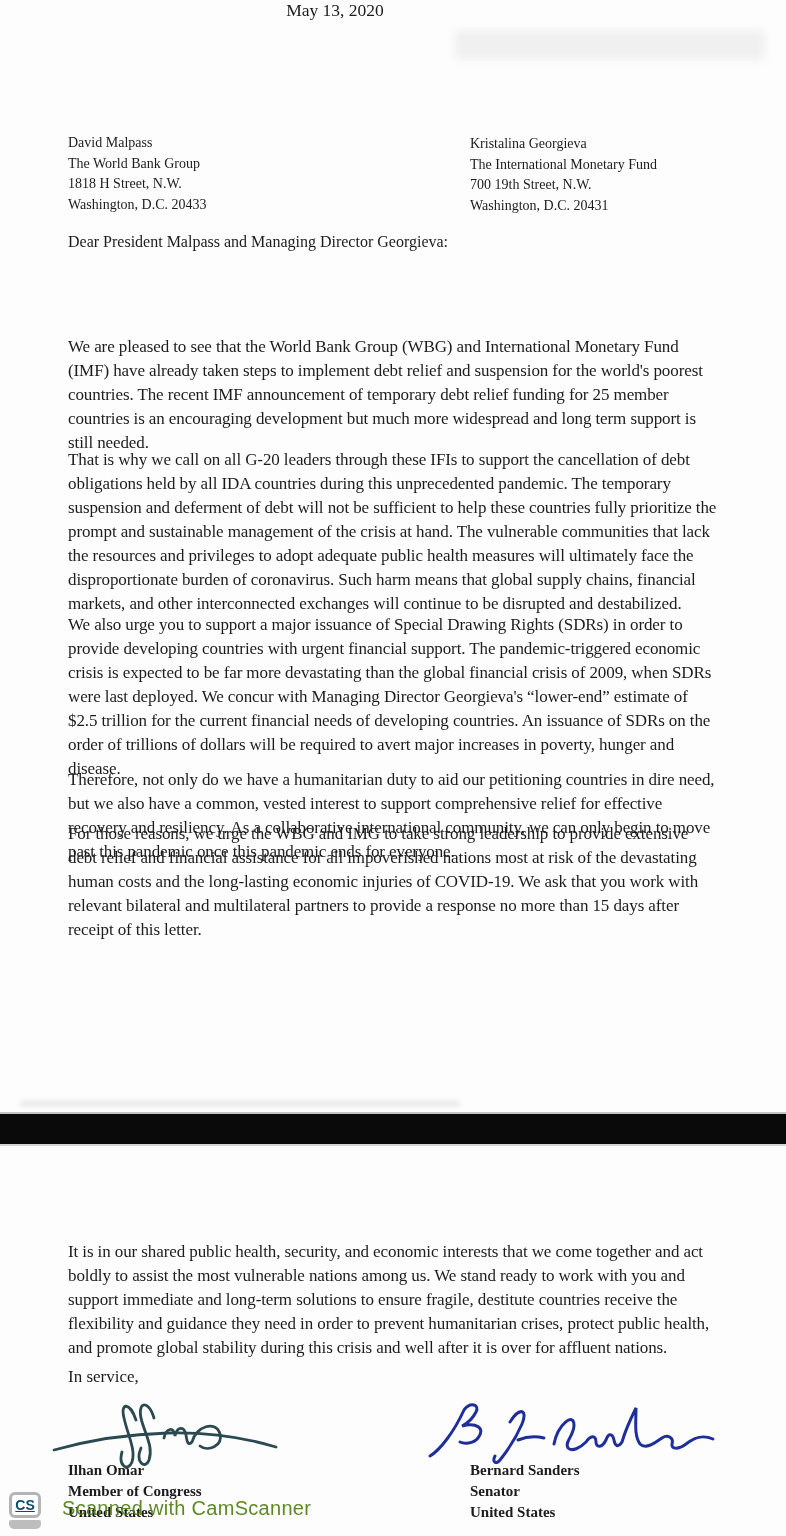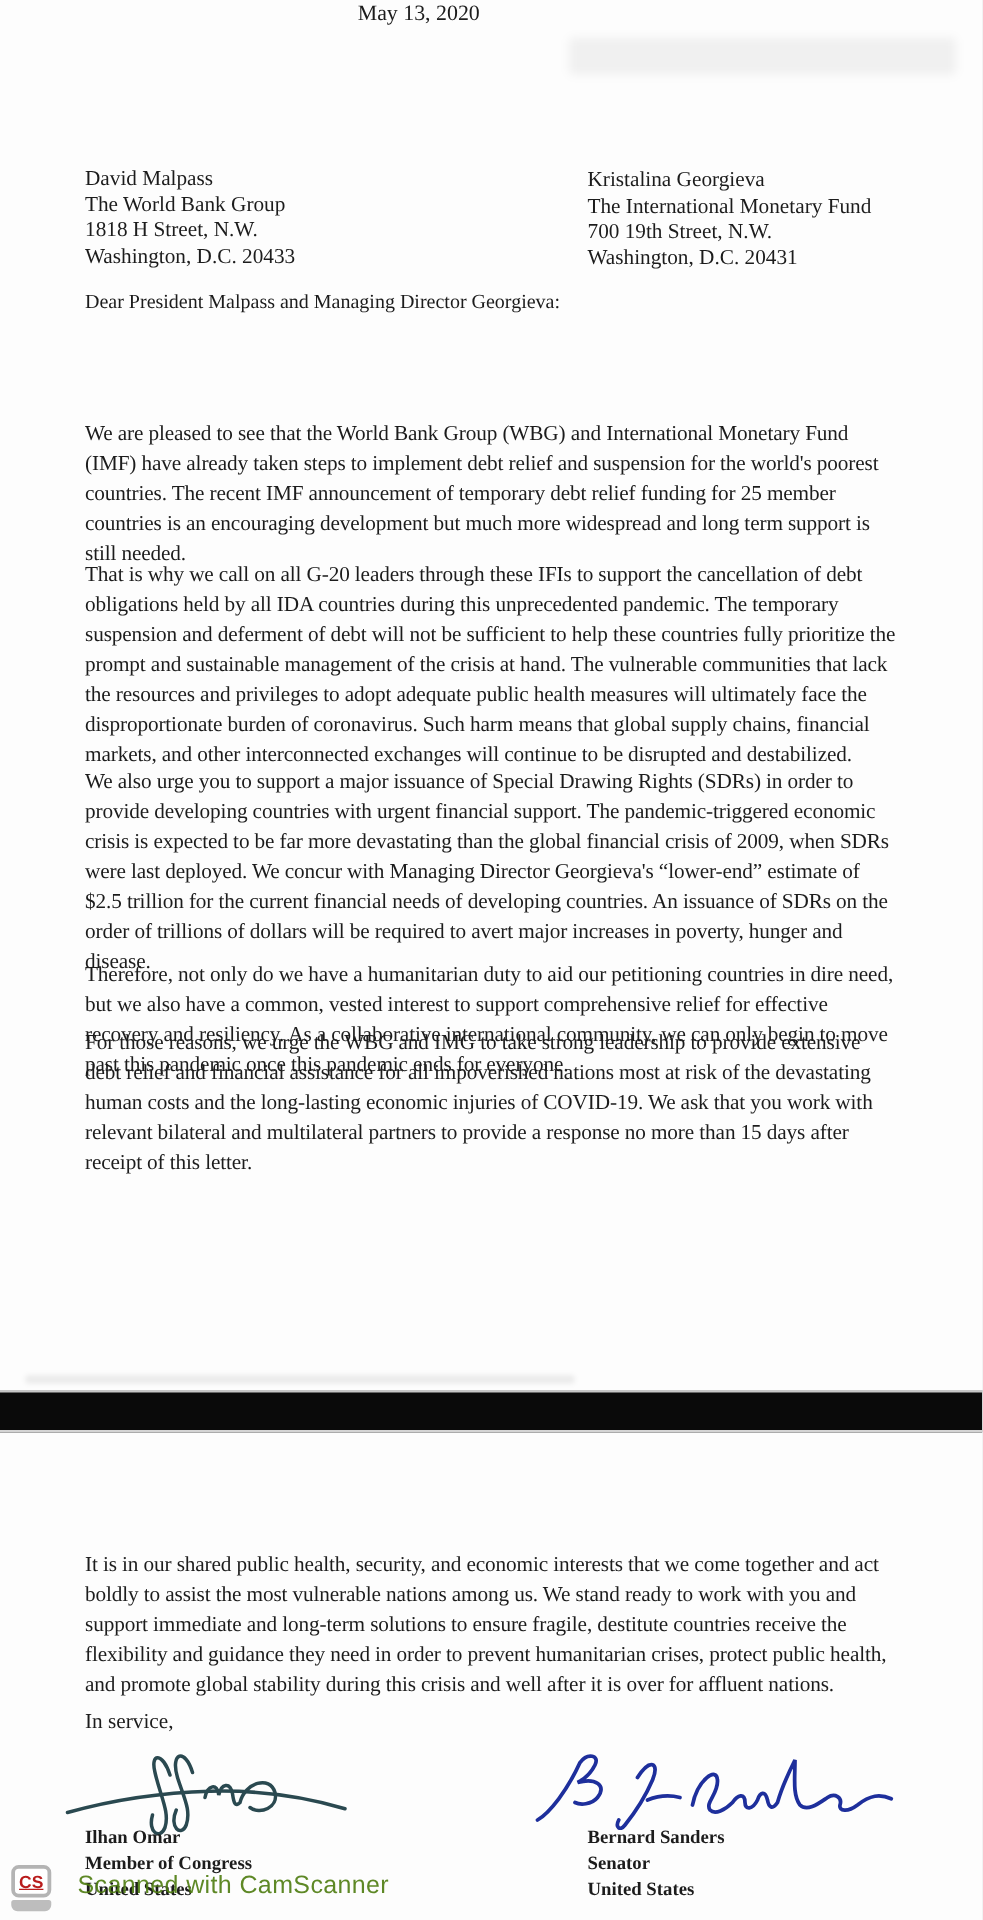--- a/index.html
+++ b/index.html
@@ -12,21 +12,21 @@
     font-family:"Liberation Serif", serif;
     color:#1c1c1c;
   }
   .abs{position:absolute;}
   .date{
     left:0;top:90;width:670px;text-align:center;
     font-size:17.5px;
   }
   .address{
     white-space:pre-line;
-    font-size:17px;line-height:20.5px;
+    font-size:14px;line-height:20.5px;
   }
   .addr-left{left:68px;top:133px;}
   .addr-right{left:470px;top:134px;}
   .salutation{left:68px;top:233px;font-size:16px;}
   .para{
     left:68px;
     white-space:pre;
     font-size:17px;line-height:24px;letter-spacing:-0.1px;
   }
   .p1{top:258px;} .p2{top:335px;} .p3{top:448px;}
@@ -54,21 +54,21 @@
     opacity:.9;z-index:4;
   }
   .cs-badge{left:9px;top:1492px;width:32px;height:36px;z-index:4;}
   .cs-box{
     box-sizing:border-box;
     width:32px;height:26px;
     border:3px solid #b4b4b4;border-radius:6px;
     background:#fff;
     display:flex;align-items:center;justify-content:center;
     font-family:"Liberation Sans", sans-serif;
-    font-weight:bold;font-size:14px;color:#b91c1c;text-decoration:underline;
+    font-weight:bold;font-size:14px;color:#0c4a6e;text-decoration:underline;
   }
   .cs-bar{
     margin-top:2px;width:32px;height:9px;
     background:#bdbdbd;
     border-radius:2px 2px 5px 5px;
   }
   .ghost{background:rgba(0,0,0,0.05);filter:blur(4px);border-radius:4px;}
   .ghost-top{left:455px;top:30px;width:310px;height:30px;}
   .ghost-bar{left:20px;top:1100px;width:440px;height:7px;filter:blur(2px);background:rgba(0,0,0,0.07);}
 </style>

